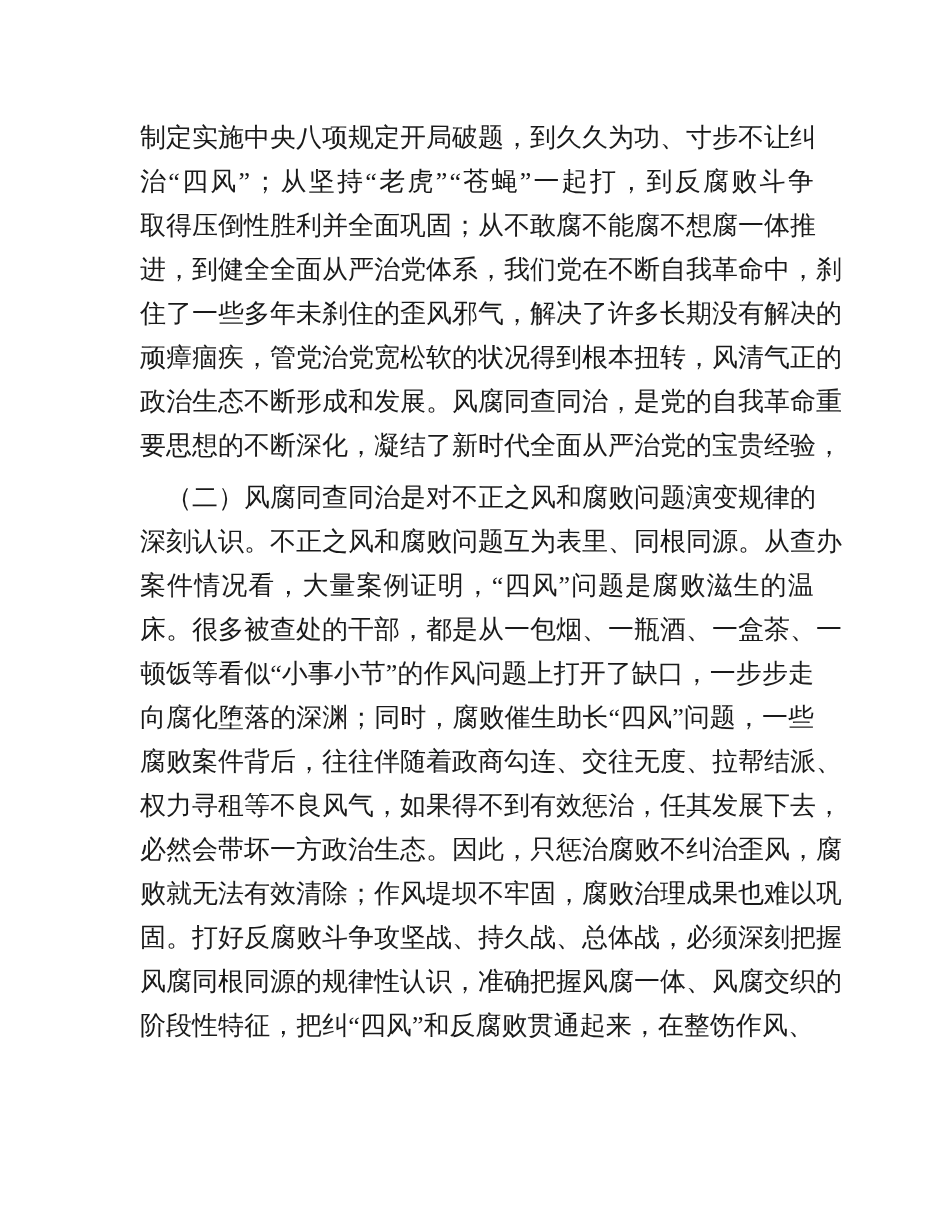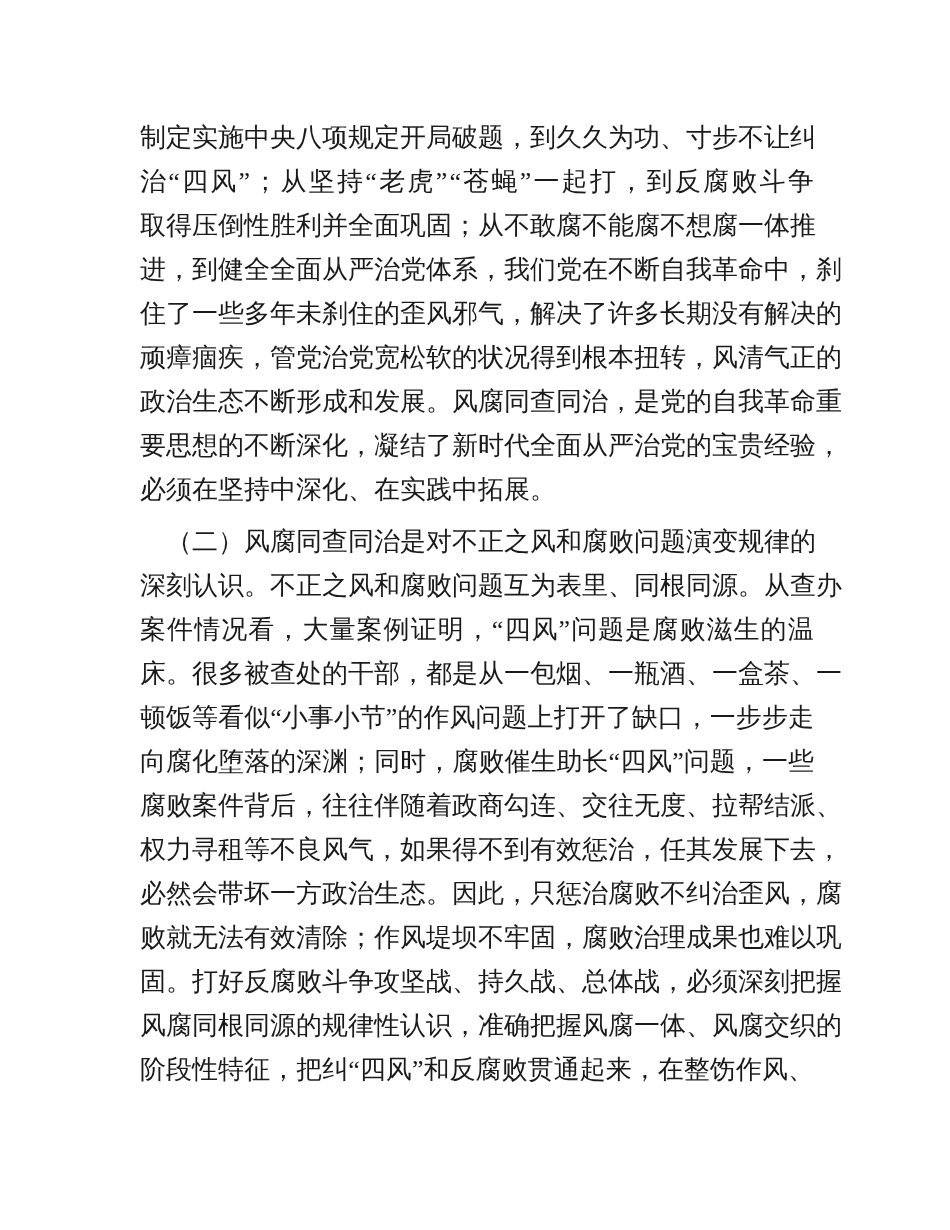--- a/index.html
+++ b/index.html
@@ -275,21 +275,20 @@
           <span>严</span>
           <span>治</span>
           <span>党</span>
           <span>的</span>
           <span>宝</span>
           <span>贵</span>
           <span>经</span>
           <span>验</span>
           <span>，</span>
         </div>
-      <div class="line">必须在坚持中深化、在实践中拓展。</div>
     </div>
 
     <div class="para para2">
       <div class="line jline">
           <span>　</span>
           <span>（</span>
           <span>二</span>
           <span>）</span>
           <span>风</span>
           <span>腐</span>

